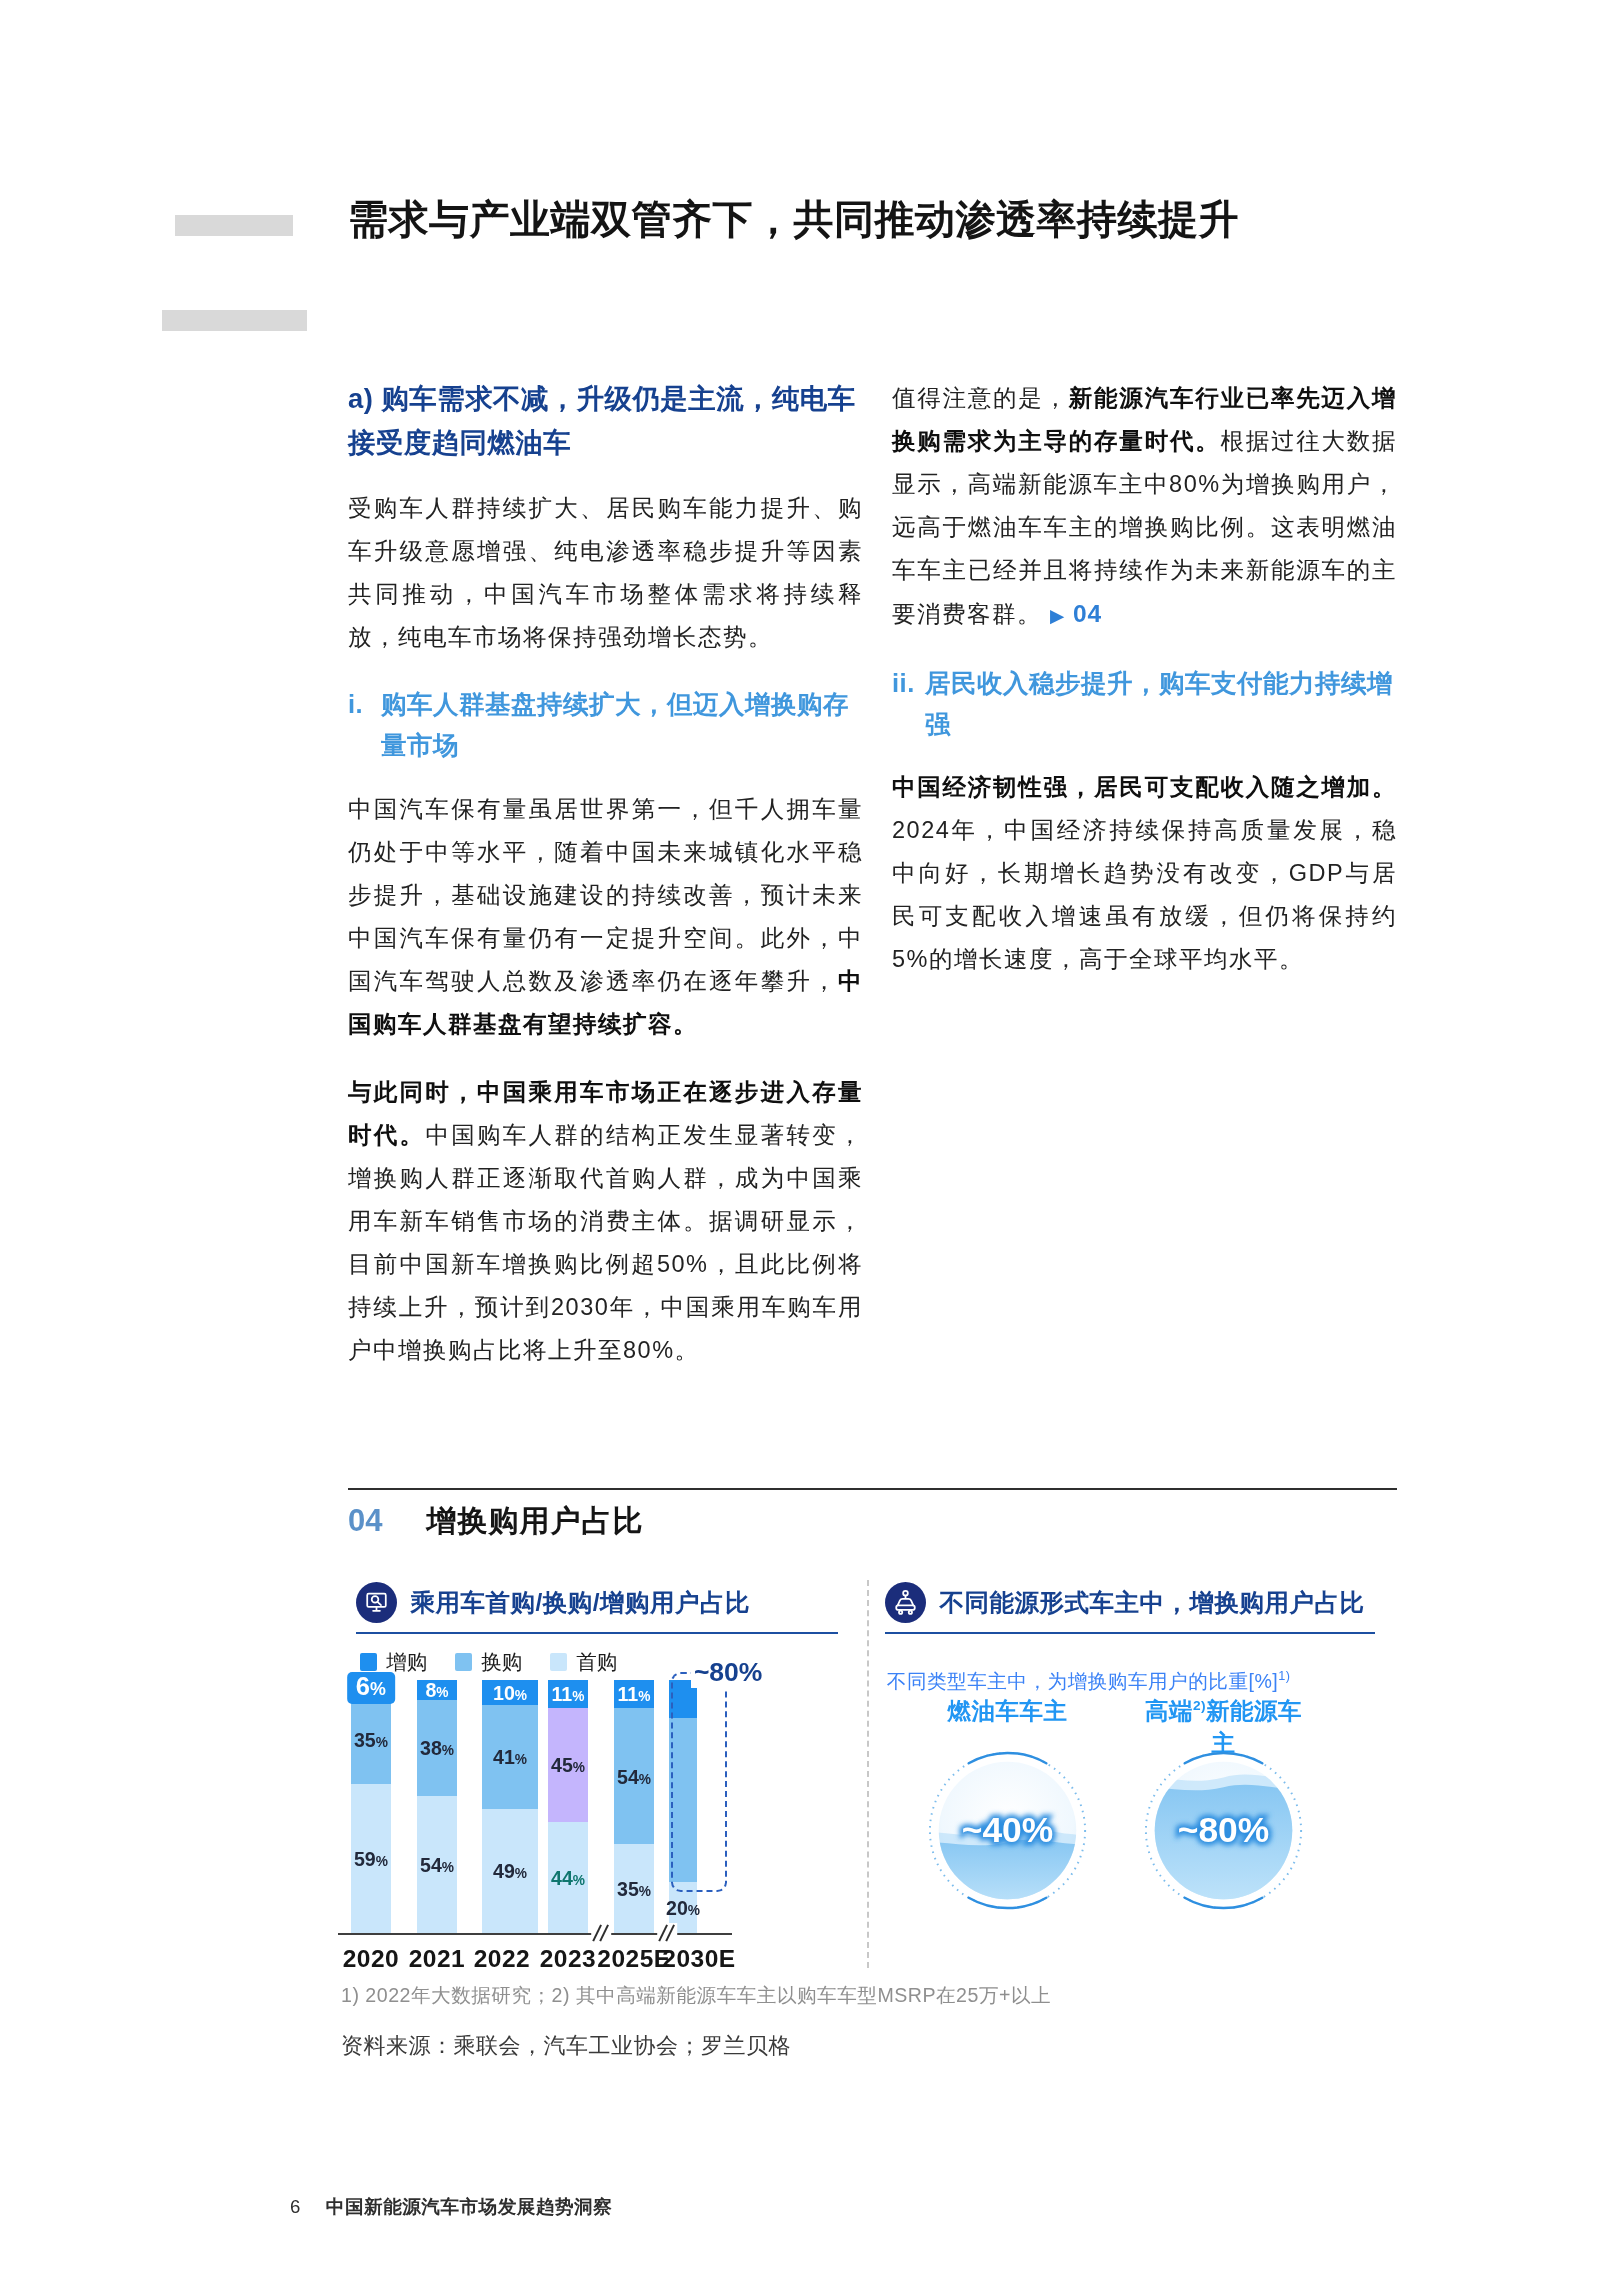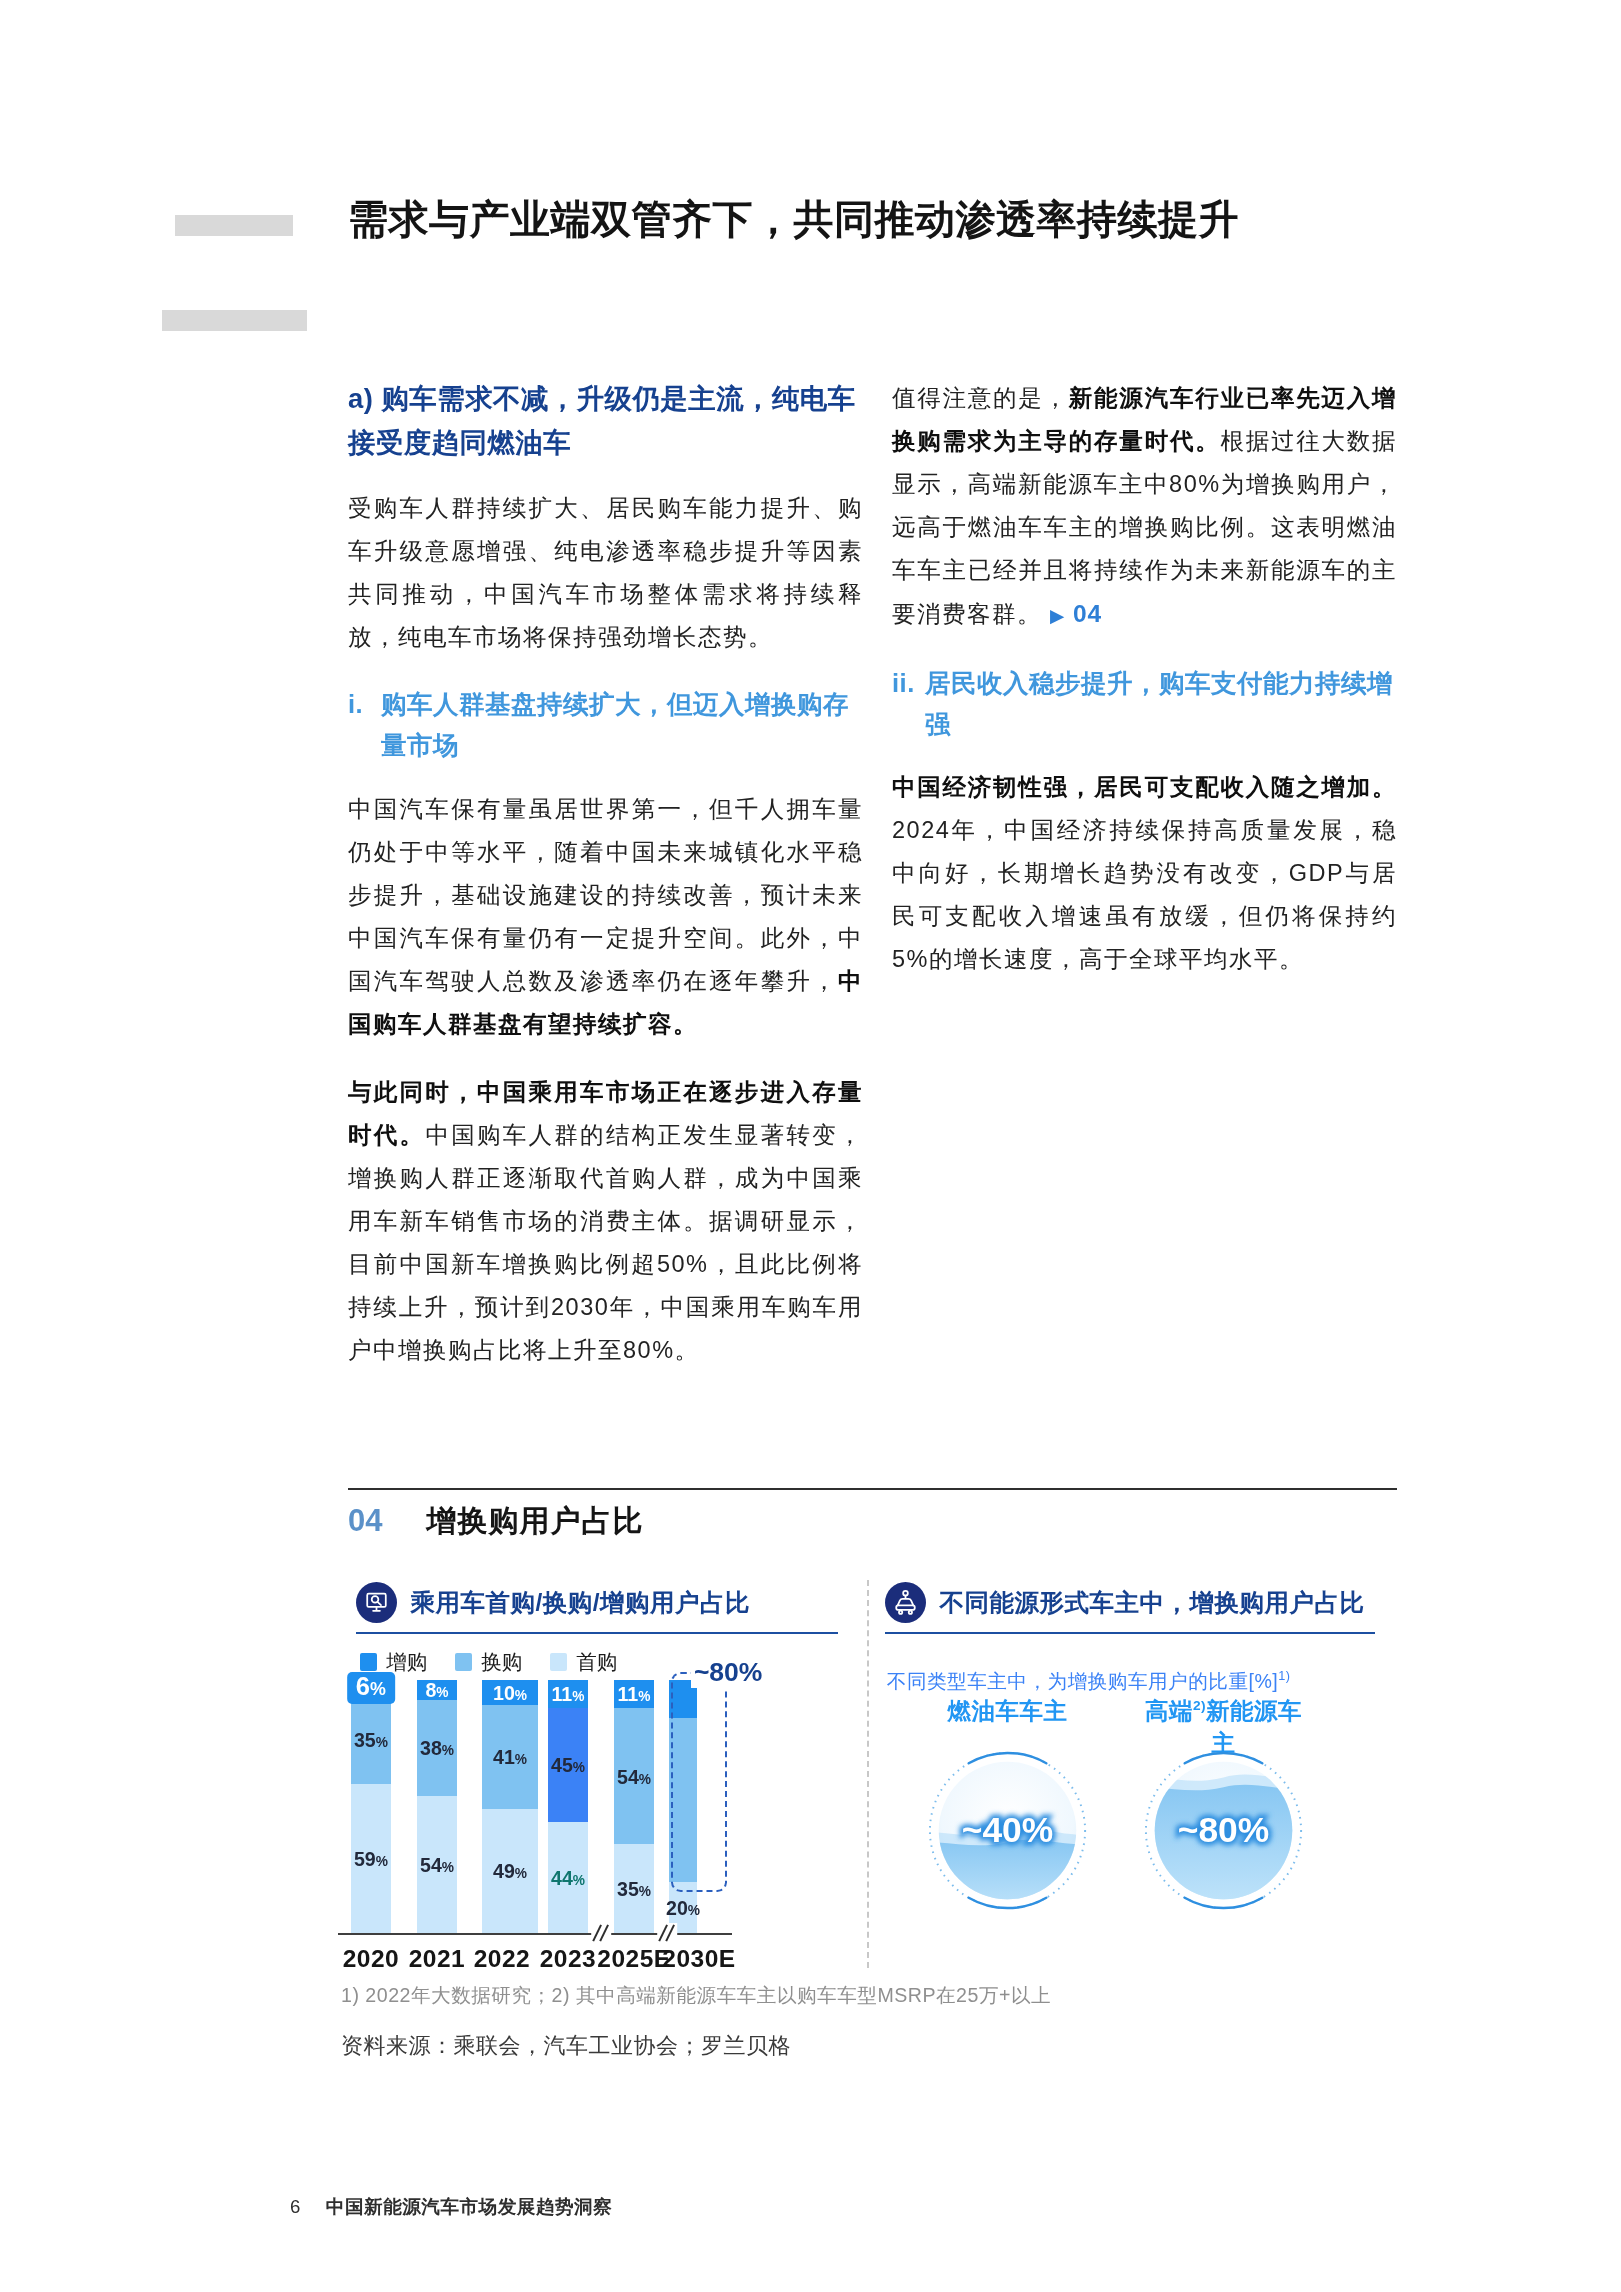--- a/index.html
+++ b/index.html
@@ -179,21 +179,21 @@
             </div>
             <div class="seg" style="top: 129px; height: 124px; background: rgb(201, 230, 251);">
               <span class="seg-label" style="color: rgb(34, 41, 59);"><span class="v">49</span><span class="pct">%</span></span>
             </div>
           </div>
           <div class="year-label" style="left: 154px;">2022</div>
           <div class="bar" style="left: 200px; width: 40px; height: 253px;">
             <div class="seg" style="top: 0px; height: 28px; background: rgb(30, 143, 239);">
               <span class="seg-label" style="color: rgb(255, 255, 255);"><span class="v">11</span><span class="pct">%</span></span>
             </div>
-            <div class="seg" style="top: 28px; height: 114px; background: #3b82f6;">
+            <div class="seg" style="top: 28px; height: 114px; background: #c4b5fd;">
               <span class="seg-label" style="color: rgb(34, 41, 59);"><span class="v">45</span><span class="pct">%</span></span>
             </div>
             <div class="seg" style="top: 142px; height: 111px; background: rgb(201, 230, 251);">
               <span class="seg-label" style="color: #0f766e;"><span class="v">44</span><span class="pct">%</span></span>
             </div>
           </div>
           <div class="year-label" style="left: 220px;">2023</div>
           <div class="bar" style="left: 266px; width: 40px; height: 253px;">
             <div class="seg" style="top: 0px; height: 28px; background: rgb(30, 143, 239);">
               <span class="seg-label" style="color: rgb(255, 255, 255);"><span class="v">11</span><span class="pct">%</span></span>

